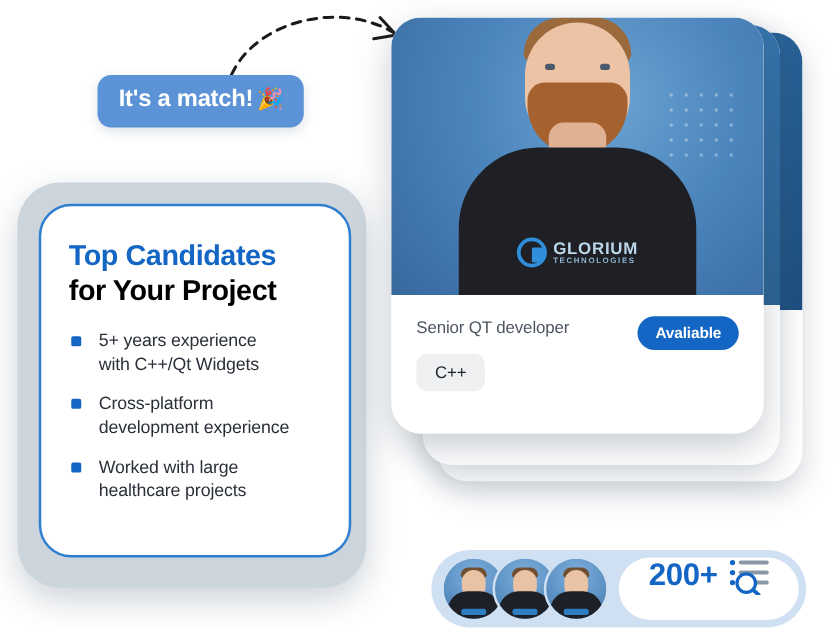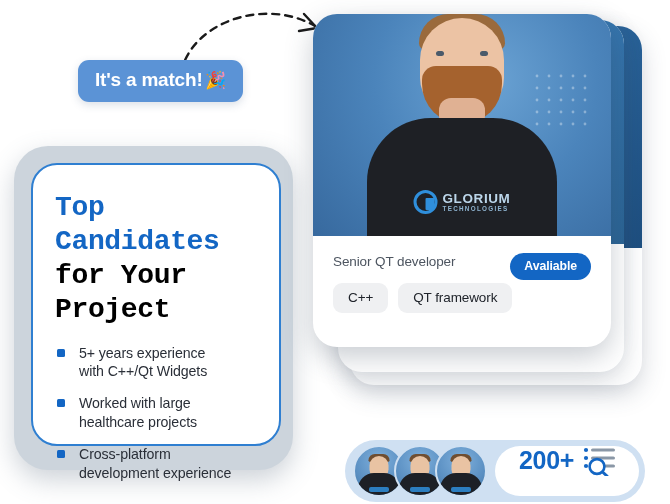--- a/index.html
+++ b/index.html
@@ -66,26 +66,25 @@
     top: 163px;
     width: 250px;
     height: 283px;
     background: #ffffff;
     border: 2px solid #2f7fd1;
     border-radius: 26px;
     box-sizing: border-box;
     padding: 26px 22px 18px 22px;
   }
   .panel-title {
-    font-size: 28px;
+    font-size: 23px;
     font-weight: 700;
     line-height: 1.21;
     letter-spacing: -0.35px;
     margin: 0 0 17px 0;
-    font-family: Liberation Mono, monospace;
   }
   .panel-title .blue { color: #1366c4; display: block; }
   .panel-title .dark { color: #000000; display: block; }
 
   .bullet-list {
     list-style: none;
     margin: 0;
     padding: 0 0 0 2px;
   }
   .bullet-list li {
@@ -439,27 +438,27 @@
       <span class="dark">for Your Project</span>
     </h2>
     <ul class="bullet-list">
       <li>
         <span class="sq"></span>
         <span>5+ years experience</span><br>
         <span>with C++/Qt Widgets</span>
       </li>
       <li>
         <span class="sq"></span>
-        <span>Worked with large</span><br>
-        <span>healthcare projects</span>
+        <span>Cross-platform</span><br>
+        <span>development experience</span>
       </li>
       <li>
         <span class="sq"></span>
-        <span>Cross-platform</span><br>
-        <span>development experience</span>
+        <span>Worked with large</span><br>
+        <span>healthcare projects</span>
       </li>
     </ul>
   </div>
 
   <div class="stack-card stack-back-2">
     <div class="photo"></div>
     <div class="stack-ghost-row">
       <div class="ghost-chip g1"></div>
       <div class="ghost-chip g2"></div>
       <div class="ghost-chip g3"></div>
@@ -520,21 +519,20 @@
             <span class="lg-sub" style="display:block">TECHNOLOGIES</span>
           </span>
         </div>
       </div>
     </div>
     <div class="front-info">
       <div class="avail-badge">Avaliable</div>
       <p class="cand-role">Senior QT developer</p>
       <div class="tag-row">
         <span class="tag-chip">C++</span>
-        <span class="tag-chip">QT framework</span>
       </div>
     </div>
   </div>
 
   <div class="bottom-pill">
     <div class="avatars">
       <div class="avatar">
         <div class="av-hair"></div>
         <div class="av-head"></div>
         <div class="av-body"></div>

